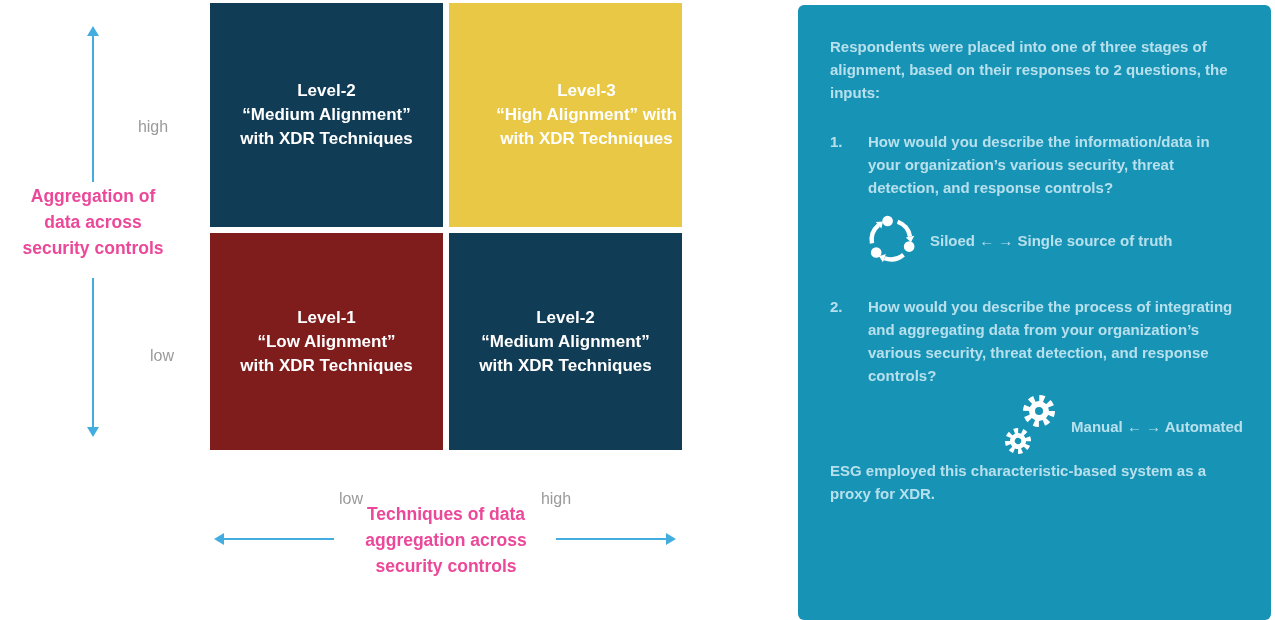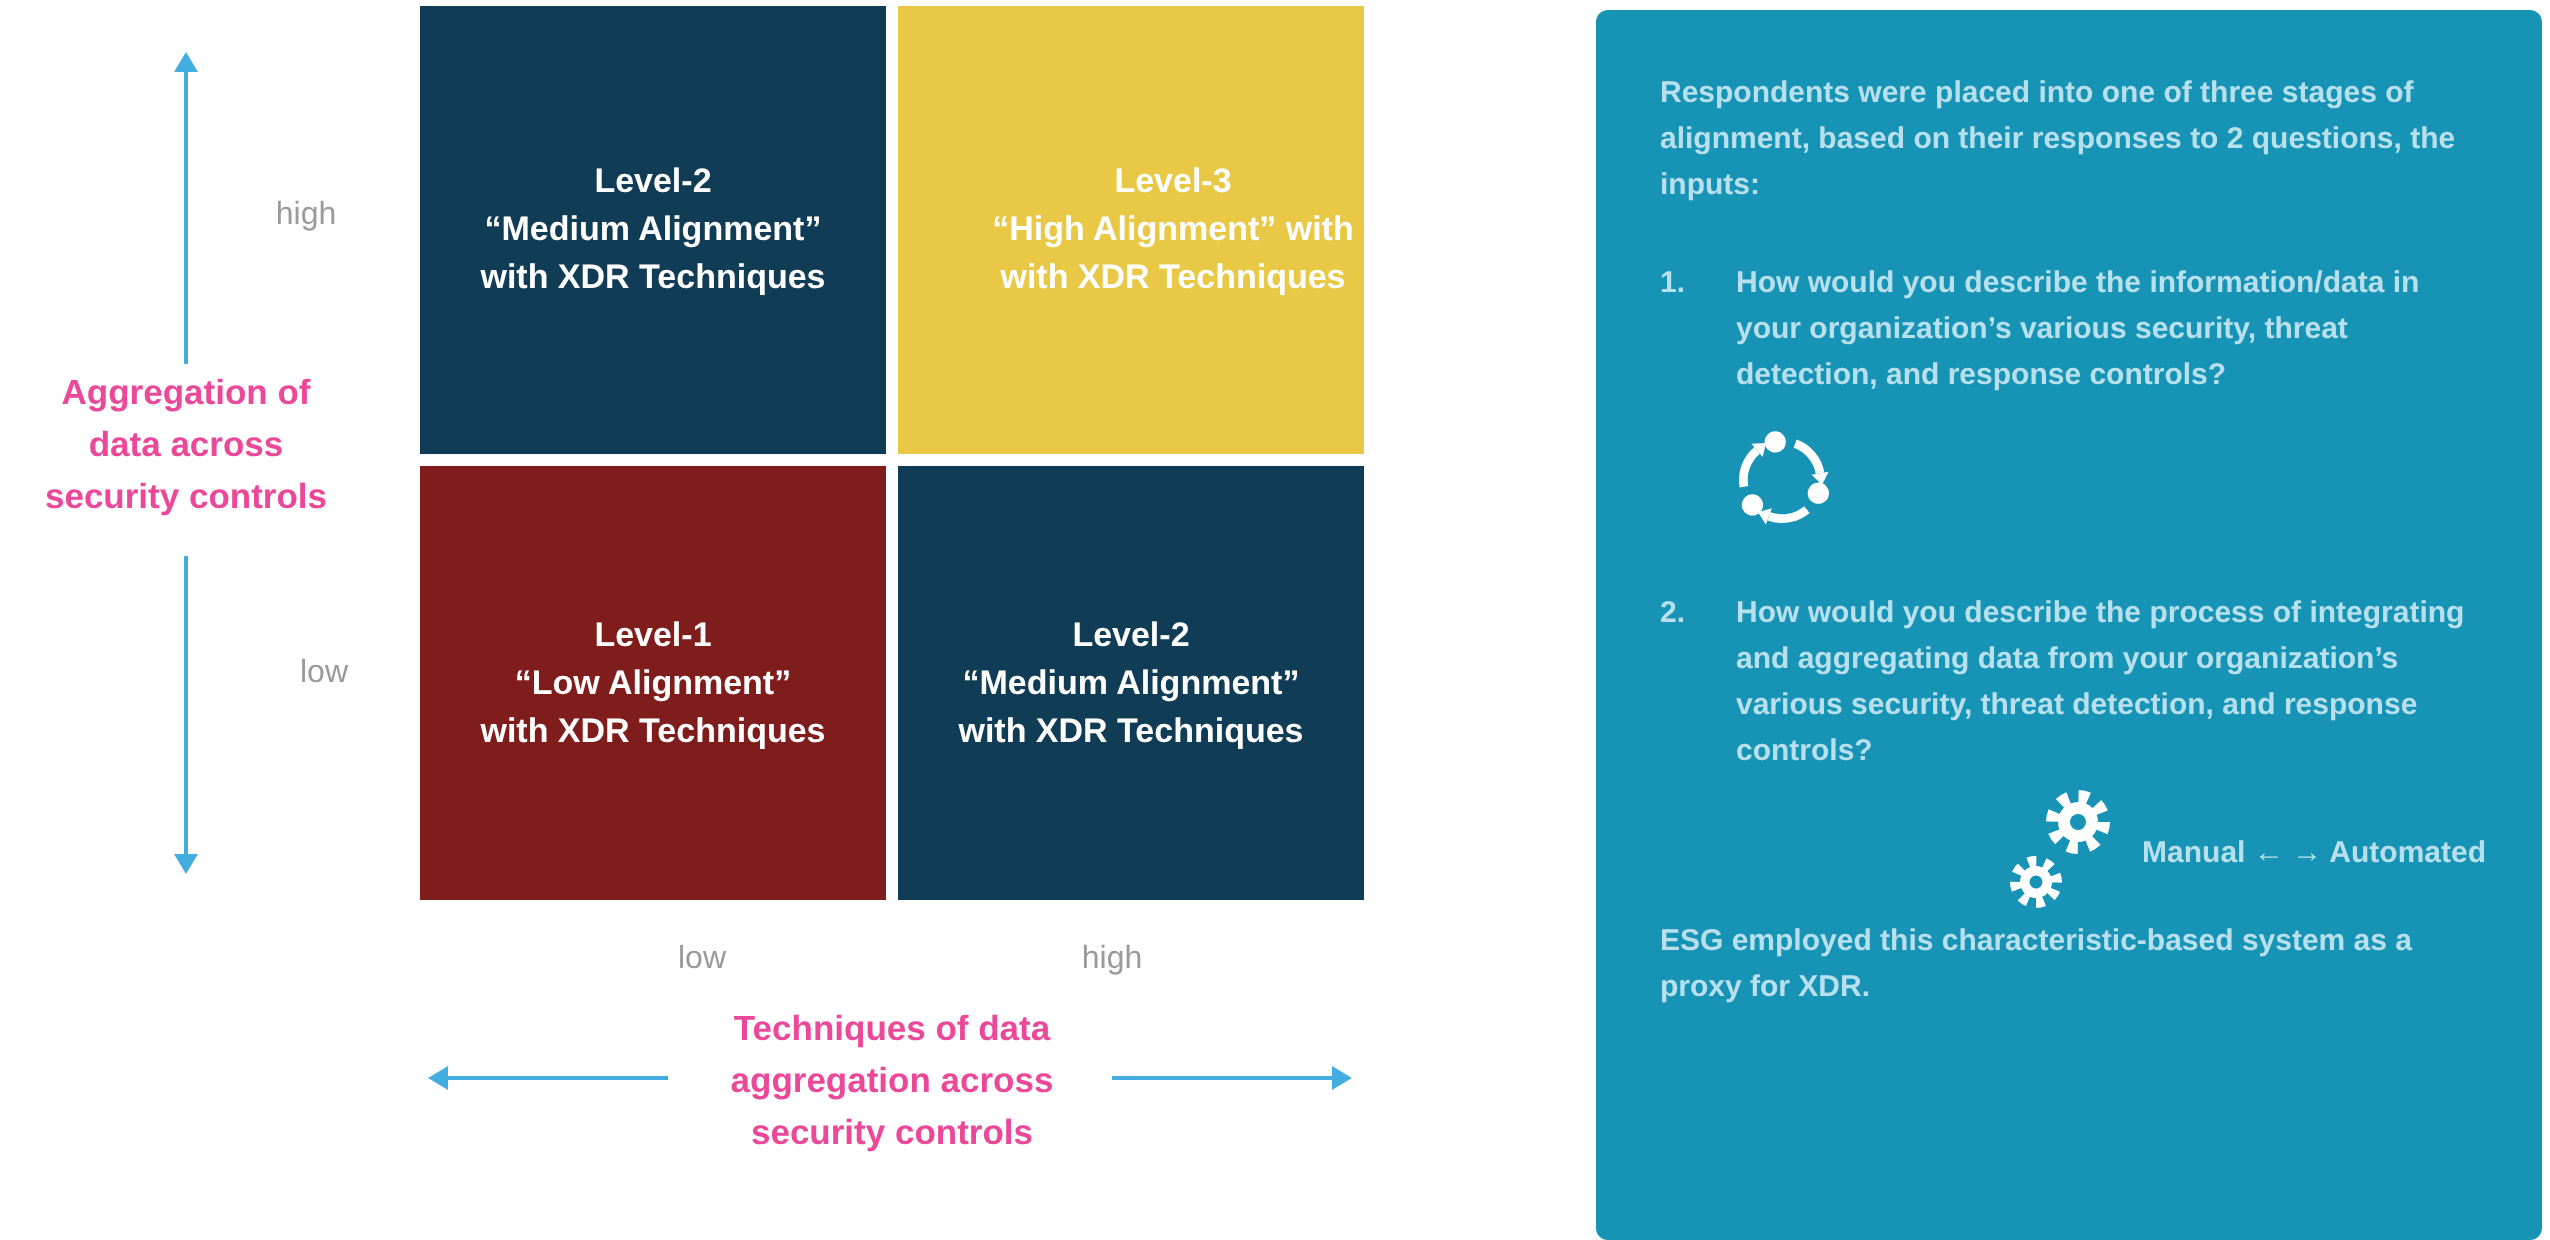--- a/index.html
+++ b/index.html
@@ -27,21 +27,21 @@
   .tri{position:absolute;width:0;height:0;}
   .tri.up{border-left:6px solid transparent;border-right:6px solid transparent;border-bottom:10px solid #44ade0;}
   .tri.down{border-left:6px solid transparent;border-right:6px solid transparent;border-top:10px solid #44ade0;}
   .tri.left{border-top:6px solid transparent;border-bottom:6px solid transparent;border-right:10px solid #44ade0;}
   .tri.right{border-top:6px solid transparent;border-bottom:6px solid transparent;border-left:10px solid #44ade0;}
   .axis-title{
     position:absolute;text-align:center;color:#ec4899;font-weight:bold;
     font-size:17.5px;line-height:26px;
   }
   .tick{
-    position:absolute;color:#9a9a9a;font-size:16px;text-align:center;width:44px;
+    position:absolute;color:#9a9a9a;font-size:16px;text-align:center;width:44px;margin-top:19px;
   }
 
   
   #panel{
     position:absolute;left:798px;top:5px;width:473px;height:615px;
     background:#1793b6;border-radius:6px;box-sizing:border-box;
     padding:30px 28px 0 32px;
     color:#b7e0ec;font-weight:bold;font-size:15px;line-height:23px;
   }
   #panel p{margin:0;}
@@ -112,20 +112,21 @@
           <path d="M 36.8 11.2 A 20 20 0 0 1 49.7 26.5"></path>
           <path d="M 36.8 11.2 A 20 20 0 0 1 49.7 26.5" transform="rotate(120 30 30)"></path>
           <path d="M 36.8 11.2 A 20 20 0 0 1 49.7 26.5" transform="rotate(240 30 30)"></path>
         </g>
         <g fill="#ffffff">
           <polygon points="50.7,32.4 45.3,27.3 54.1,25.7"></polygon>
           <polygon points="50.7,32.4 45.3,27.3 54.1,25.7" transform="rotate(120 30 30)"></polygon>
           <polygon points="50.7,32.4 45.3,27.3 54.1,25.7" transform="rotate(240 30 30)"></polygon>
         </g>
       </svg>
+      <span class="scale-label">Siloed ← → Single source of truth</span>
     </div>
 
     <div class="q-row">
       <span class="q-num">2.</span>
       <span class="q-text">How would you describe the process of integrating and aggregating data from your organization’s various security, threat detection, and response controls?</span>
     </div>
 
     <div class="icon-row" style="margin-top:6px;gap:12px;justify-content:flex-end;">
       <svg class="gears" width="56" height="66" viewBox="0 0 56 66">
 

